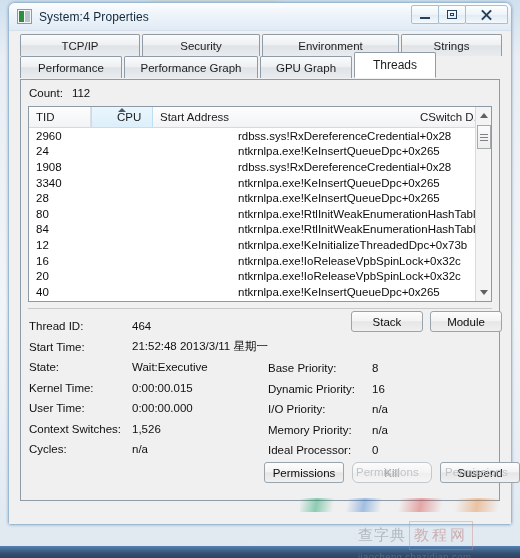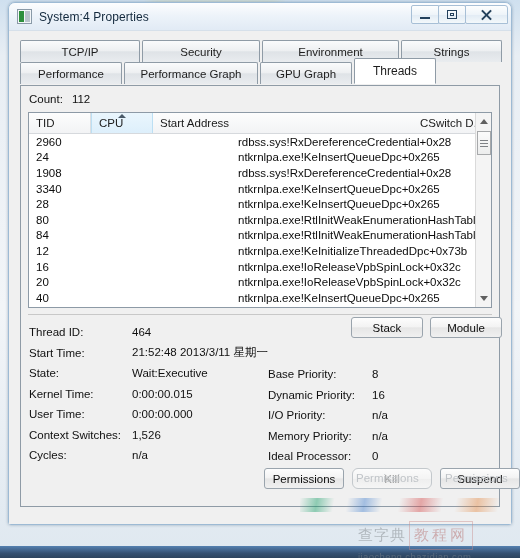--- a/index.html
+++ b/index.html
@@ -126,21 +126,21 @@
     width: 502px;
     height: 494px;
     background: #f0f0f0;
     border-top: 1px solid #d6e0ea;
     box-sizing: border-box;
   }
 
   
   #tabpanel {
     position: absolute;
-    left: 11px; top: 9px;
+    left: 11px; top: 3px;
     width: 480px;
     height: 467px;
     box-sizing: border-box;
   }
   #tabstrip {
     position: relative;
     height: 45px;
   }
   .tabrow {
     position: absolute;
@@ -245,21 +245,21 @@
   }
   .lv-row {
     display: flex;
     height: 15.6px;
     align-items: center;
     font-size: 11.5px;
     color: #0c0c0c;
     white-space: nowrap;
   }
   .cell-tid   { width: 62px;  padding-left: 7px; box-sizing: border-box; }
-  .cell-cpu   { width: 62px;  padding-left: 7px; box-sizing: border-box; }
+  .cell-cpu   { width: 62px;  padding-left: 25px; box-sizing: border-box; }
   .cell-cs    { width: 78px;  padding-left: 7px; box-sizing: border-box; }
   .cell-addr  { flex: 1;      padding-left: 7px; box-sizing: border-box; overflow: hidden; }
 
   
   #lv-scroll {
     position: absolute;
     right: 0; top: 0;
     width: 16px;
     height: 194px;
     background: #f4f4f4;

